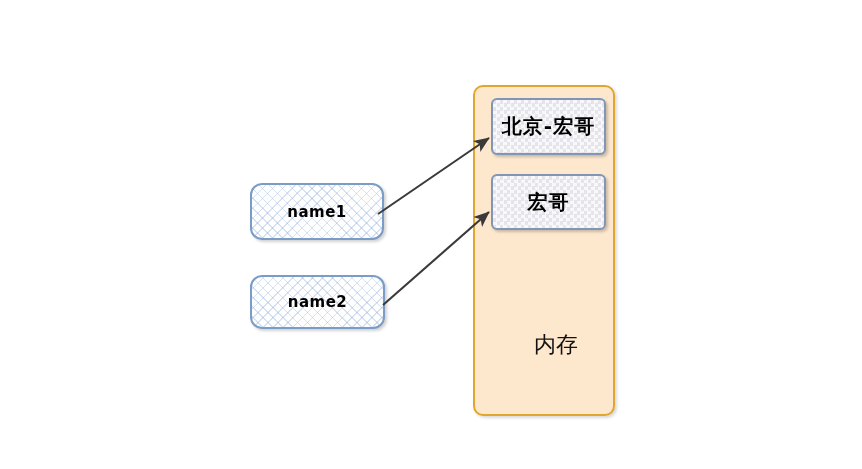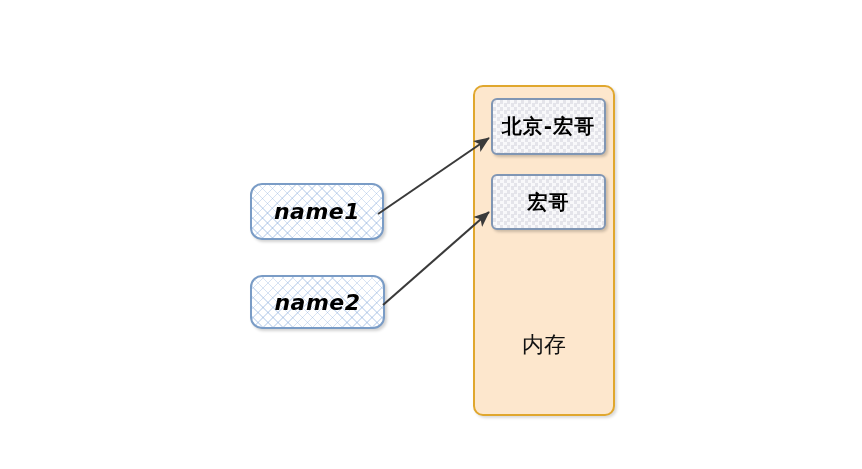--- a/index.html
+++ b/index.html
@@ -42,23 +42,22 @@
         rgba(255,255,255,0) 7px),
       repeating-linear-gradient(-45deg,
         rgba(120,160,214,0.30) 0px,
         rgba(120,160,214,0.30) 1px,
         rgba(255,255,255,0) 1px,
         rgba(255,255,255,0) 7px);
     box-shadow: 2px 2px 3px rgba(0,0,0,0.18);
   }
   .var-label {
     font-family: "DejaVu Sans", sans-serif;
-    font-size: 22px;
+    font-size: 15px;
     font-weight: bold;
-    font-style: italic;
     color: #000000;
     letter-spacing: 0.5px;
     white-space: nowrap;
   }
 
   
   #memory-container {
     position: absolute;
     box-sizing: border-box;
     border: 2px solid #e0a72e;
@@ -67,20 +66,21 @@
     box-shadow: 2px 2px 3px rgba(0,0,0,0.15);
   }
   #memory-label {
     position: absolute;
     width: 100%;
     text-align: center;
     font-family: "DejaVu Sans", sans-serif;
     font-size: 22px;
     color: #111111;
     white-space: nowrap;
+    padding-left: 12px;
   }
 
   
   .val-box {
     border: 2px solid #8096b4;
     border-radius: 6px;
     background-color: #e4e4ea;
     background-image:
       repeating-conic-gradient(
         rgba(255,255,255,0.75) 0% 25%,

